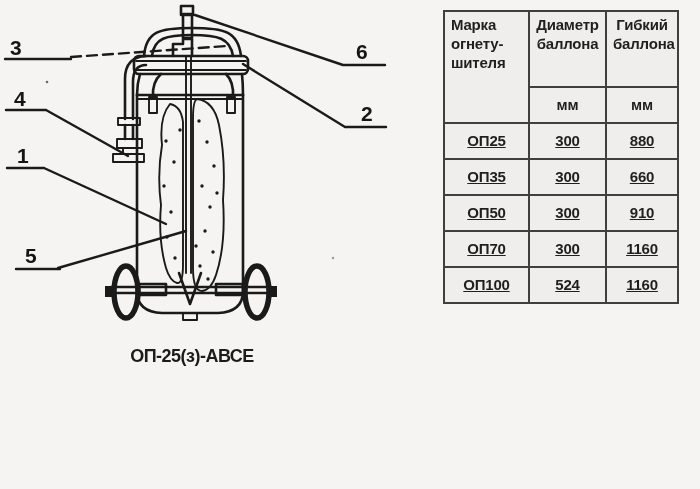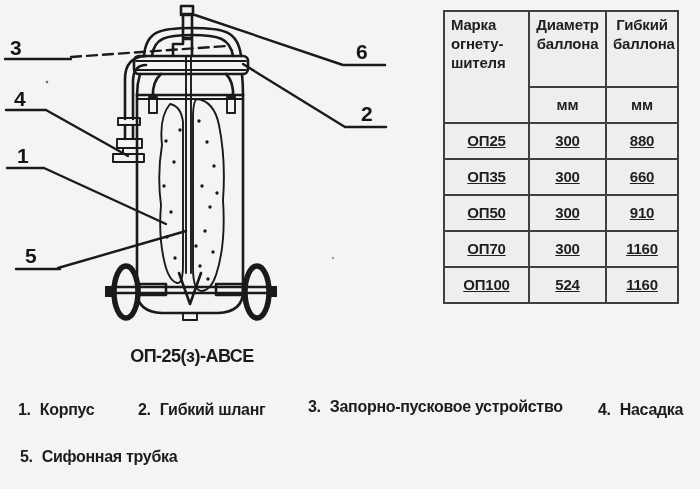--- a/index.html
+++ b/index.html
@@ -182,29 +182,14 @@
       <td class="data-cell">1160</td>
     </tr>
     <tr>
       <td class="data-cell">ОП100</td>
       <td class="data-cell">524</td>
       <td class="data-cell">1160</td>
     </tr>
   </tbody>
     </table>
 
-  <div class="legend-item" style="left:18px;top:401px">
-    <span class="lnum">1.</span><span>Корпус</span>
-  </div>
-  <div class="legend-item" style="left:138px;top:401px">
-    <span class="lnum">2.</span><span>Гибкий шланг</span>
-  </div>
-  <div class="legend-item" style="left:308px;top:398px">
-    <span class="lnum">3.</span><span>Запорно-пусковое устройство</span>
-  </div>
-  <div class="legend-item" style="left:598px;top:401px">
-    <span class="lnum">4.</span><span>Насадка</span>
-  </div>
-  <div class="legend-item" style="left:20px;top:448px">
-    <span class="lnum">5.</span><span>Сифонная трубка</span>
-  </div>
 
 </div>
 
 </body></html>

